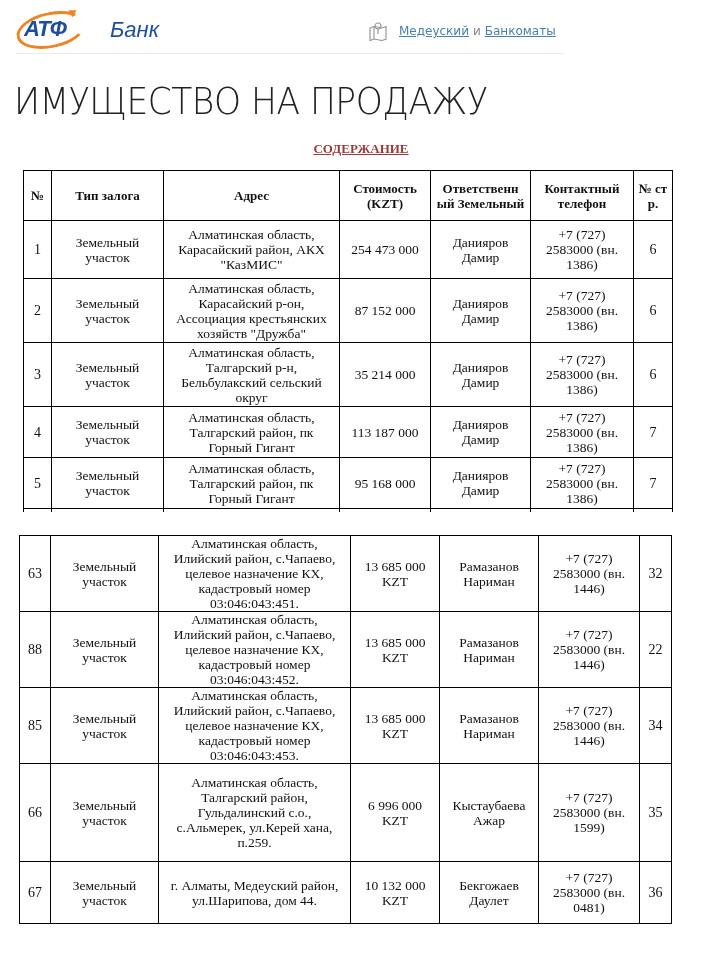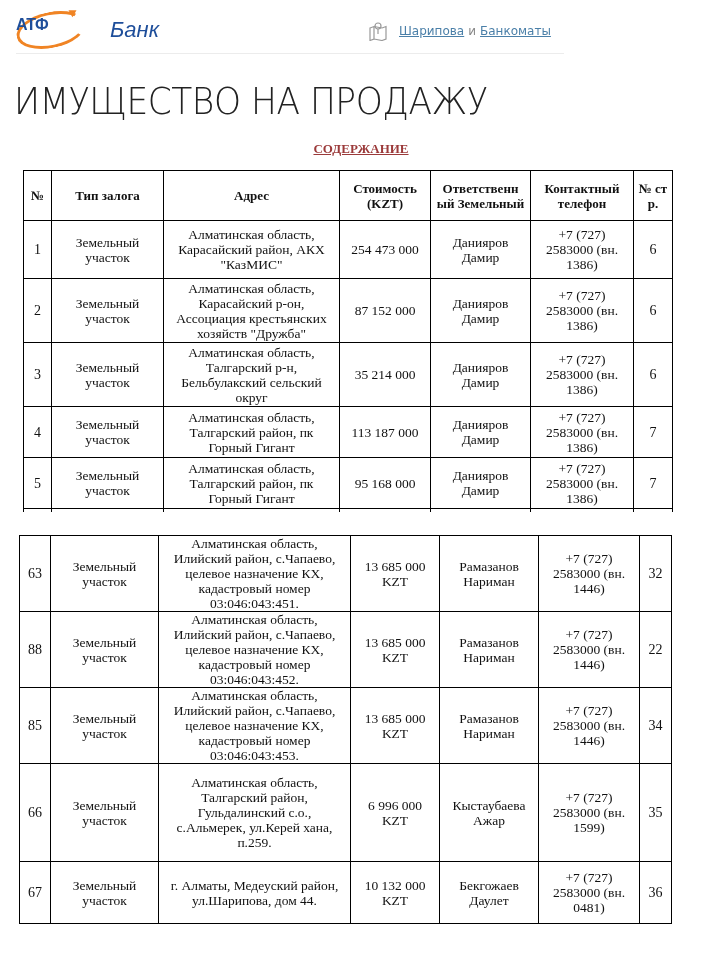--- a/index.html
+++ b/index.html
@@ -2,21 +2,21 @@
 <html><head>
 <meta charset="utf-8">
 <style>
   html, body { margin: 0; padding: 0; background: #ffffff; }
   body { width: 702px; height: 960px; position: relative; overflow: hidden; font-family: "Liberation Serif", serif; color: #111; }
 
   .header { position: absolute; left: 0; top: 0; width: 702px; height: 56px; }
   .logo { position: absolute; left: 14px; top: 8px; width: 150px; height: 40px; }
   .logo-ring { position: absolute; left: 2px; top: 4px; width: 64px; height: 30px; border: 3px solid #f08424; border-radius: 50%; border-right-color: transparent; transform: rotate(-12deg); }
   .logo-arrow { position: absolute; left: 56px; top: 0px; width: 0; height: 0; border-left: 7px solid #f08424; border-top: 4px solid transparent; border-bottom: 4px solid transparent; transform: rotate(-30deg); }
-  .logo-atf { position: absolute; left: 2px; top: 8px; font-family: "Liberation Sans", sans-serif; font-weight: bold; font-size: 16px; color: #1e4e9a; letter-spacing: -0.5px; }
+  .logo-atf { position: absolute; left: 10px; top: 8px; font-family: "Liberation Sans", sans-serif; font-weight: bold; font-style: italic; font-size: 22px; color: #1e4e9a; letter-spacing: -0.5px; }
   .logo-bank { position: absolute; left: 80px; top: 9px; font-family: "Liberation Sans", sans-serif; font-style: italic; font-size: 22px; color: #1e4e9a; margin-left: 16px; }
   .header-line-left { position: absolute; left: 16px; top: 53px; width: 340px; height: 1px; background: #ececec; }
   .header-line-right { position: absolute; left: 352px; top: 53px; width: 212px; height: 1px; background: #ececec; }
 
   .branches { position: absolute; left: 368px; top: 20px; height: 22px; display: flex; align-items: center; font-family: "DejaVu Sans", sans-serif; font-size: 12px; color: #777; }
   .map-icon { width: 20px; height: 20px; margin-right: 11px; }
   .branches a { color: #4a7fa8; text-decoration: underline; }
   .branches .conj { margin: 0 4px; color: #888; }
 
   .page-title { position: absolute; left: 14px; top: 80px; font-family: "DejaVu Sans", sans-serif; font-weight: 200; font-size: 37px; letter-spacing: -0.5px; color: #222; transform: scaleX(0.93); transform-origin: left; white-space: nowrap; }
@@ -59,21 +59,21 @@
   </div>
   <div class="header-line-left"></div>
   <div class="header-line-right"></div>
 
   <div class="branches">
     <svg class="map-icon" viewBox="0 0 20 20">
       <path d="M2 7 L6 5.5 L6 18 L2 19.5 Z M6 5.5 L14 7 M14 7 L18 5.5 L18 18 L14 19.5 L6 18" fill="none" stroke="#999" stroke-width="1.2"></path>
       <circle cx="10" cy="5" r="3" fill="none" stroke="#999" stroke-width="1.2"></circle>
       <path d="M10 8 L10 13" stroke="#999" stroke-width="1.2"></path>
     </svg>
-    <a>Шарипова</a>
+    <a>Медеуский</a>
     <span class="conj">и</span>
     <a>Банкоматы</a>
   </div>
 </div>
 
 <div class="page-title">ИМУЩЕСТВО НА ПРОДАЖУ</div>
 <div class="toc-link"><span>СОДЕРЖАНИЕ</span></div>
 
 <table class="table-top">
   <colgroup>

